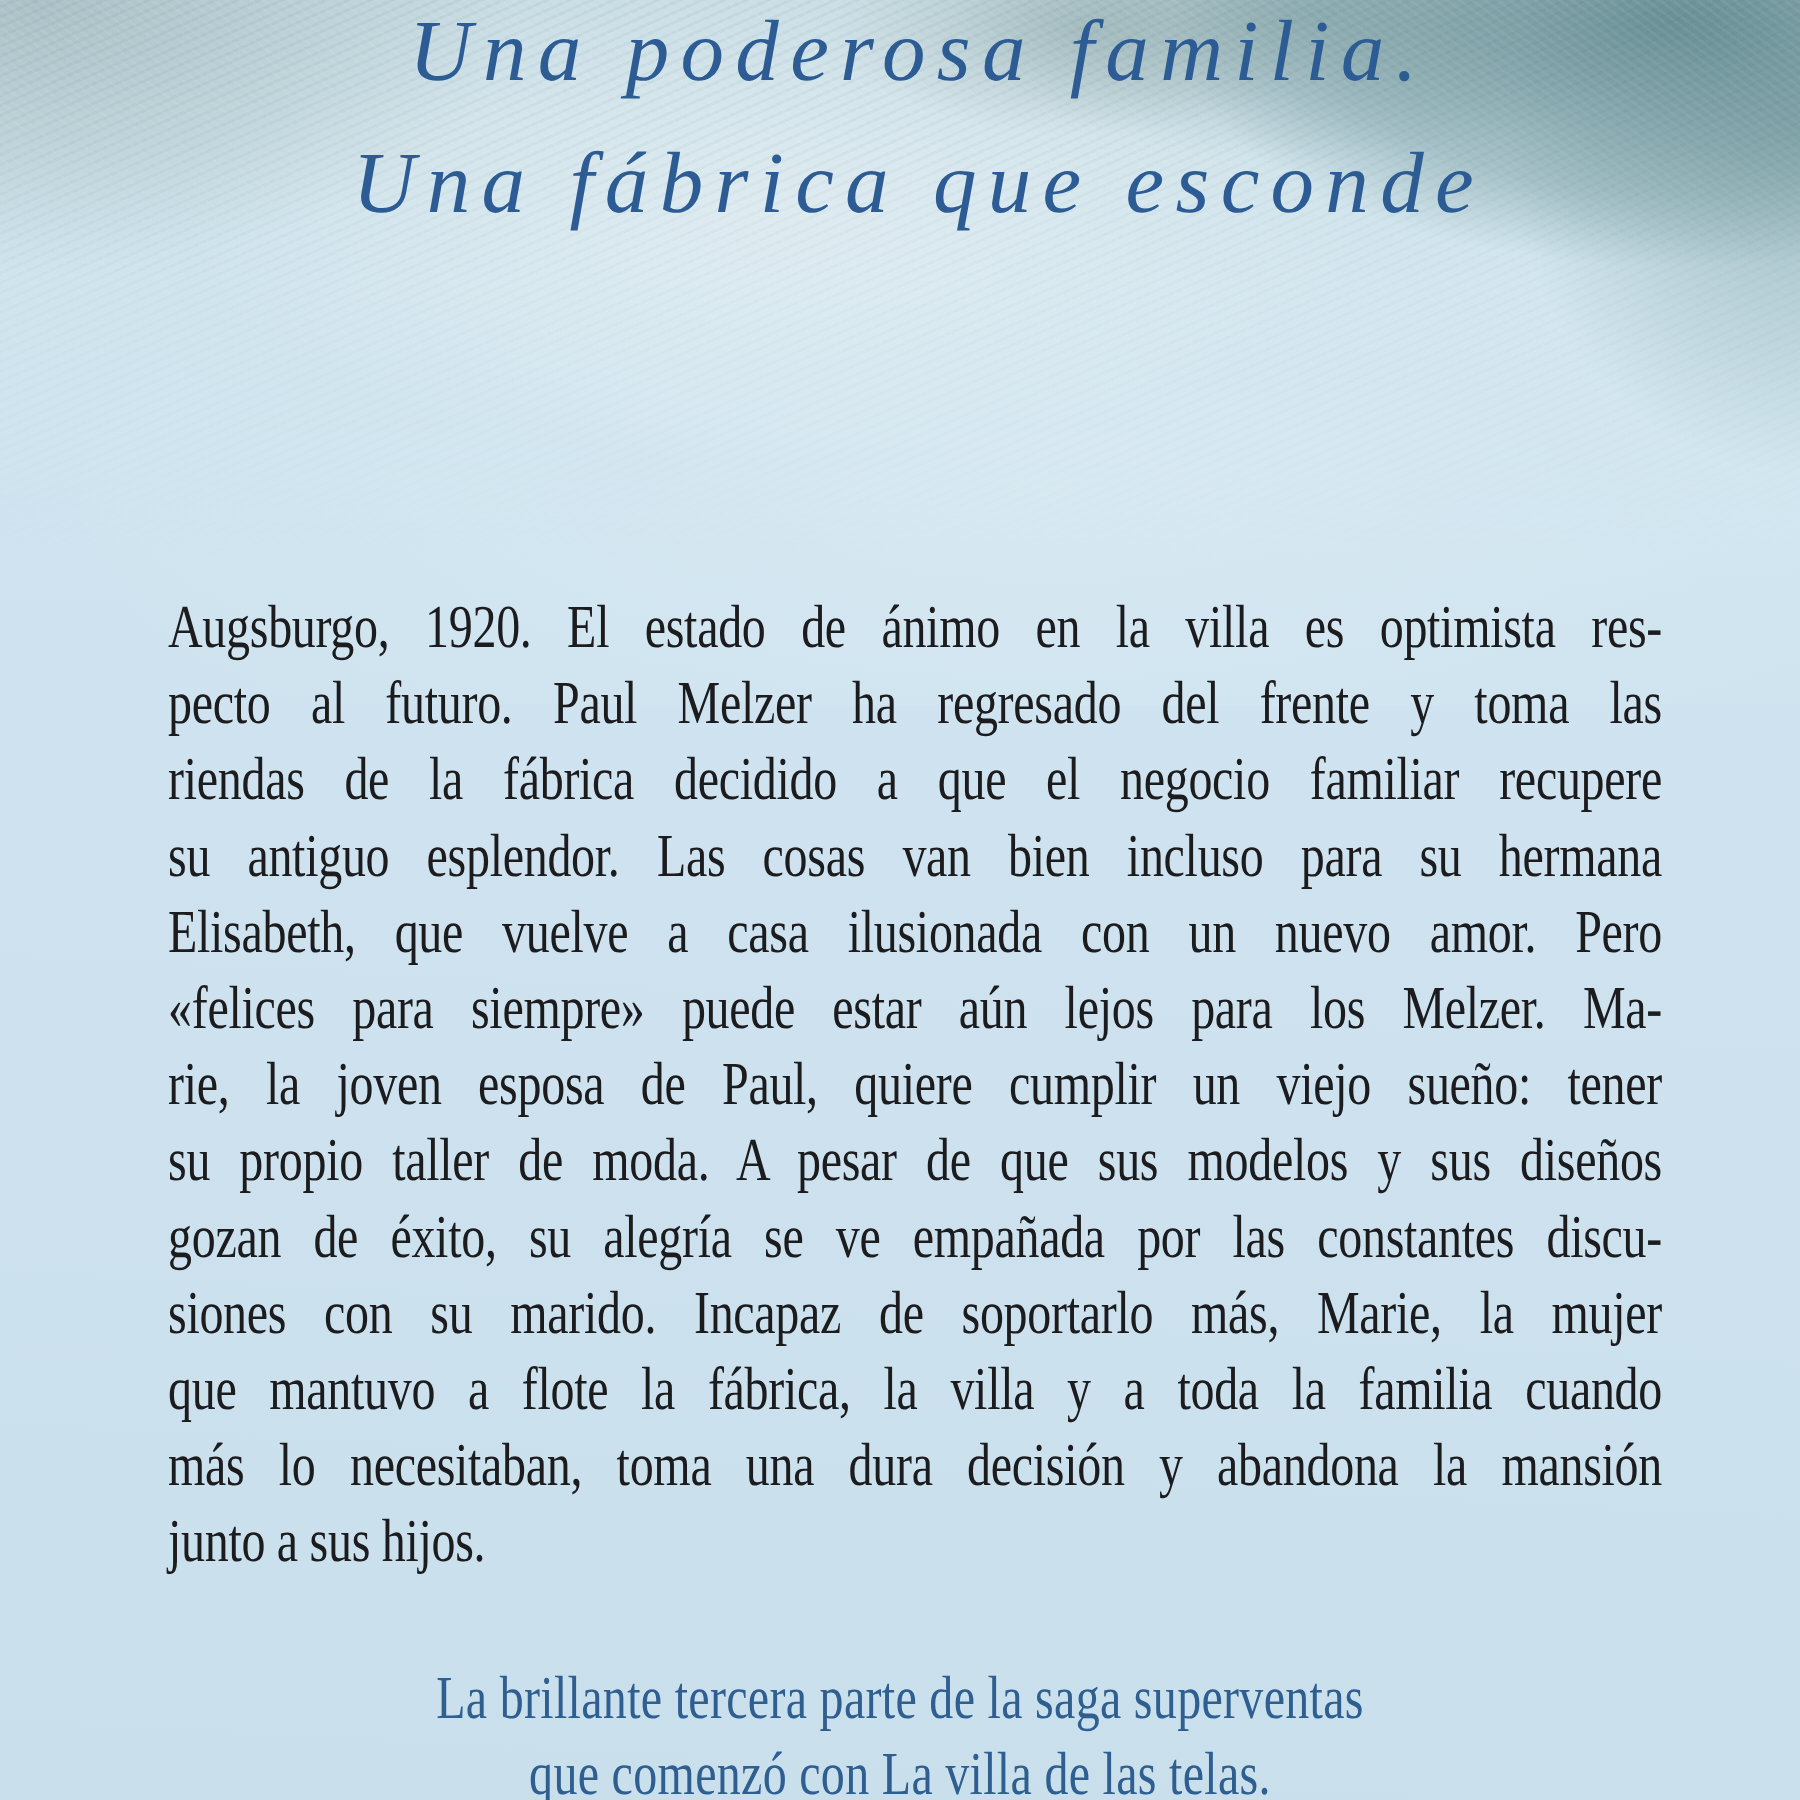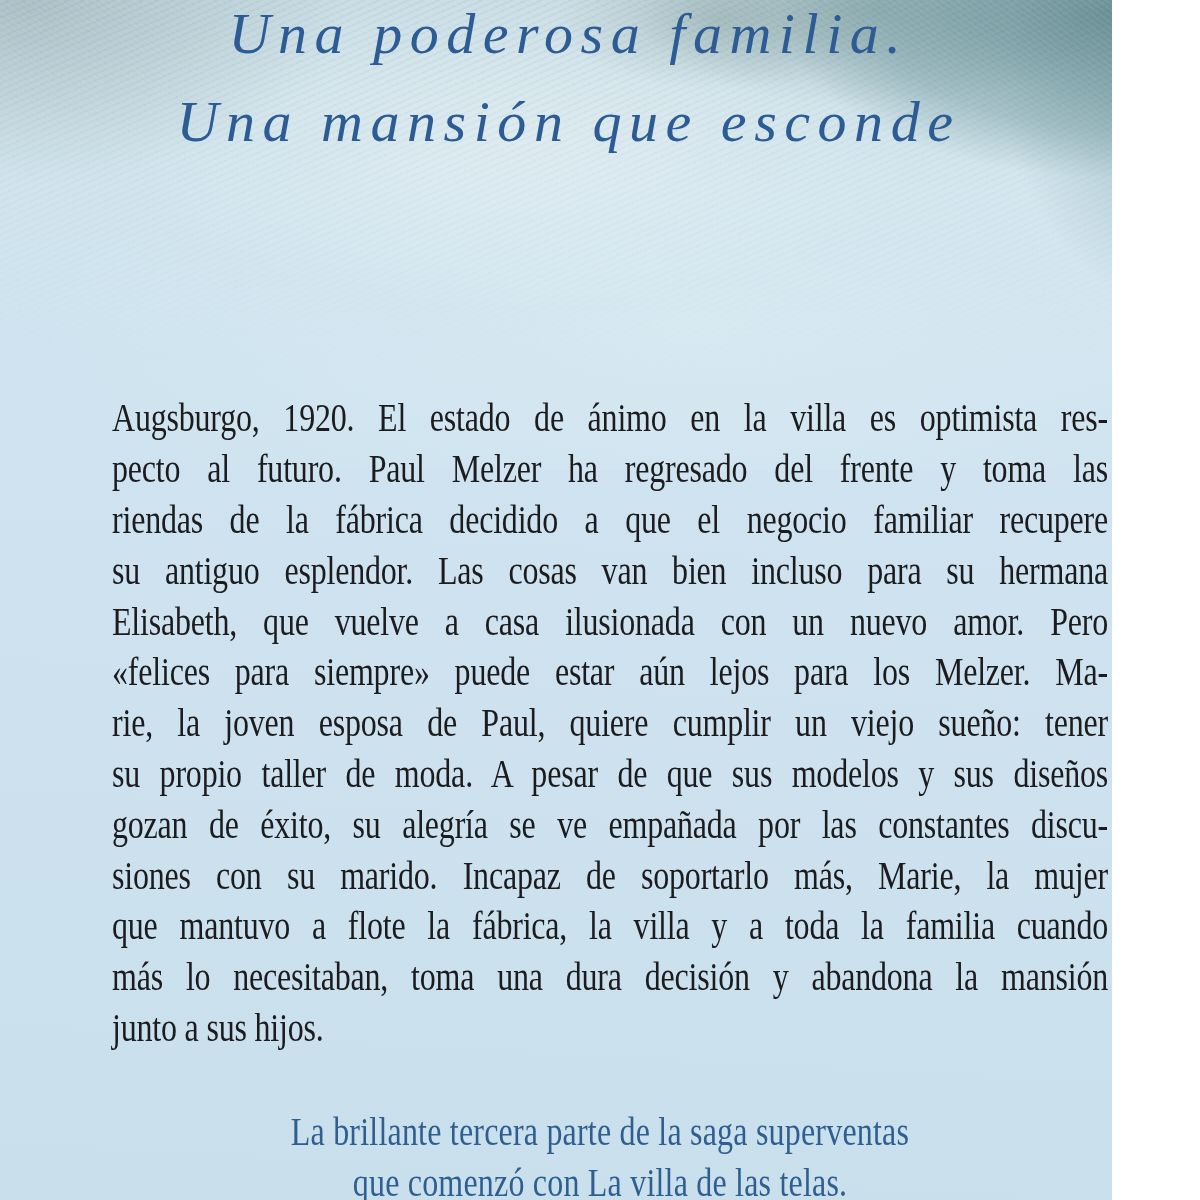--- a/index.html
+++ b/index.html
@@ -1,18 +1,18 @@
 <!DOCTYPE html>
 <html><head>
 <meta charset="utf-8">
 <style>
   html, body { margin: 0; padding: 0; }
   .page {
     position: relative;
-    width: 1112px;
+    width: 1200px;
     height: 1200px;
     overflow: hidden;
     font-family: "Liberation Serif", serif;
     background:
       linear-gradient(183deg, #d3e7f1 0%, #d7eaf3 10%, #cfe4f0 32%, #cde2ee 62%, #c9dfec 100%);
   }
   
   .photo {
     position: absolute;
     top: 0; left: 0;
@@ -71,21 +71,21 @@
     transform-origin: 50% 0;
   }
 </style>
 </head>
 <body>
 
 <div class="page">
   <div class="photo"></div>
   <div class="headline" style="color: rgb(45, 92, 148);">
       <div class="hl">Una poderosa familia.</div>
-      <div class="hl">Una mansión que esconde</div>
+      <div class="hl">Una fábrica que esconde</div>
     </div>
   <div class="synopsis" style="color: rgb(28, 28, 30);">
       <div class="syn">Augsburgo, 1920. El estado de ánimo en la villa es optimista res-</div>
       <div class="syn">pecto al futuro. Paul Melzer ha regresado del frente y toma las</div>
       <div class="syn">riendas de la fábrica decidido a que el negocio familiar recupere</div>
       <div class="syn">su antiguo esplendor. Las cosas van bien incluso para su hermana</div>
       <div class="syn">Elisabeth, que vuelve a casa ilusionada con un nuevo amor. Pero</div>
       <div class="syn">«felices para siempre» puede estar aún lejos para los Melzer. Ma-</div>
       <div class="syn">rie, la joven esposa de Paul, quiere cumplir un viejo sueño: tener</div>
       <div class="syn">su propio taller de moda. A pesar de que sus modelos y sus diseños</div>

